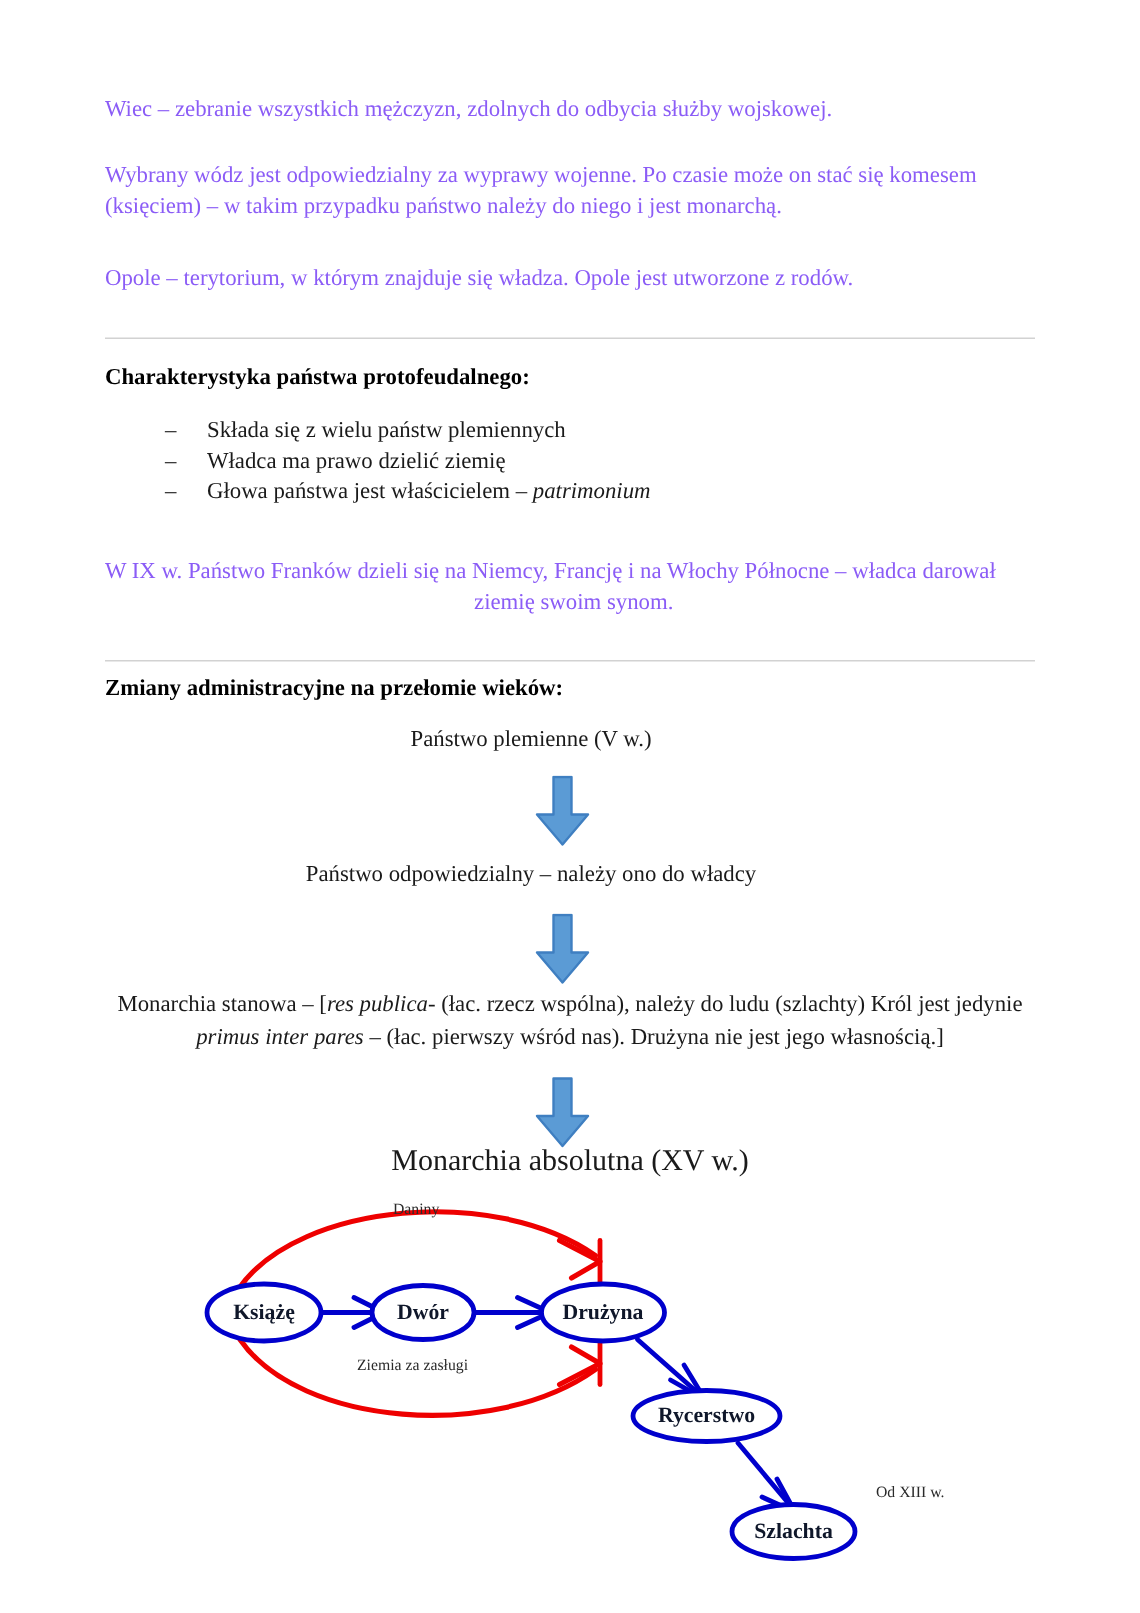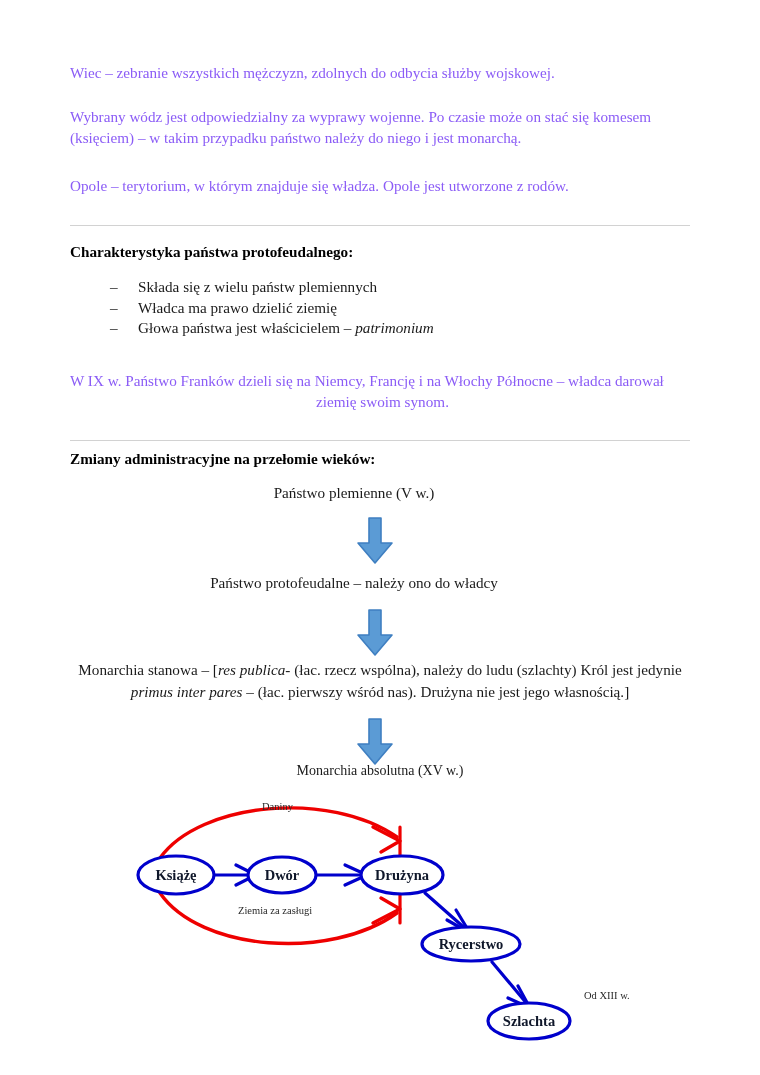--- a/index.html
+++ b/index.html
@@ -104,21 +104,21 @@
     font-family: "Liberation Serif", "DejaVu Serif", serif;
     font-size: 10.5px;
     color: #2a2a2a;
     white-space: nowrap;
   }
   .diag-title {
     position: absolute;
     width: 760px;
     left: 0;
     text-align: center;
-    font-size: 14px;
+    font-size: 20px;
   }
 </style>
 </head>
 <body>
 
 <div class="page">
 
   <div class="para" style="left:70px; top:62px; width:620px;">Wiec – zebranie wszystkich mężczyzn, zdolnych do odbycia służby wojskowej.</div>
 
   <div class="para" style="left:70px; top:106px; width:625px;">Wybrany wódz jest odpowiedzialny za wyprawy wojenne. Po czasie może on stać się komesem</div>
@@ -151,21 +151,21 @@
   <hr class="rule" style="left:70px; top:432px; width:620px;">
 
   <div class="bold-head" style="left:70px; top:450px;">Zmiany administracyjne na przełomie wieków:</div>
 
   <div class="centered-line" style="top:482px;">Państwo plemienne (V w.)</div>
 
   <svg class="block-arrow" style="left:355px; top:517px;" viewBox="0 0 40 48">
     <polygon points="14,1 26,1 26,26 37,26 20,46 3,26 14,26" fill="#5B9BD5" stroke="#3F7FC1" stroke-width="1.6" stroke-linejoin="round"></polygon>
   </svg>
 
-  <div class="centered-line" style="top:572px;">Państwo protofeudalne – należy ono do władcy</div>
+  <div class="centered-line" style="top:572px;">Państwo odpowiedzialny – należy ono do władcy</div>
 
   <svg class="block-arrow" style="left:355px; top:609px;" viewBox="0 0 40 48">
     <polygon points="14,1 26,1 26,26 37,26 20,46 3,26 14,26" fill="#5B9BD5" stroke="#3F7FC1" stroke-width="1.6" stroke-linejoin="round"></polygon>
   </svg>
 
   <div class="flow-block" style="top:659px;">
     <span>Monarchia stanowa – [</span><span class="ital">res publica</span><span>- (łac. rzecz wspólna), należy do ludu (szlachty) Król jest jedynie</span>
     <span class="ital">primus inter pares</span><span> – (łac. pierwszy wśród nas). Drużyna nie jest jego własnością.]</span>
   </div>
 

